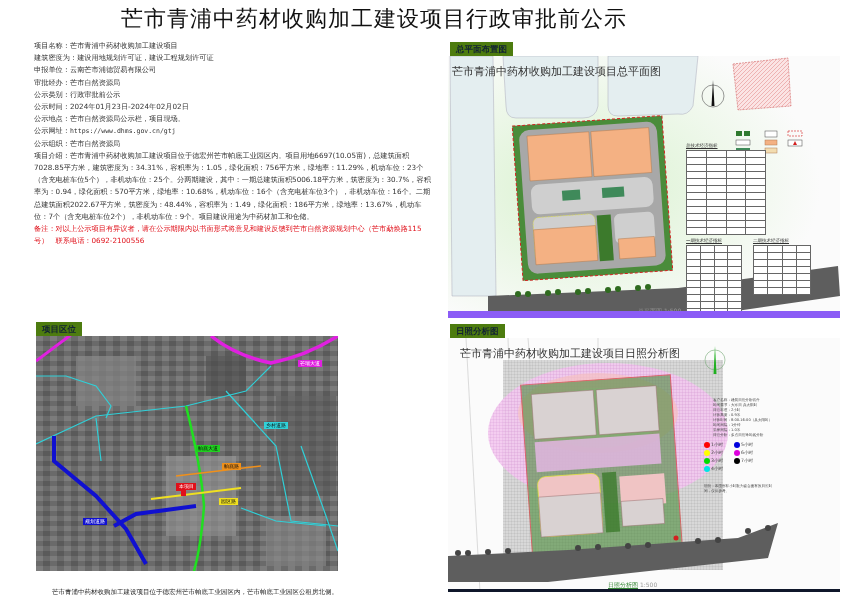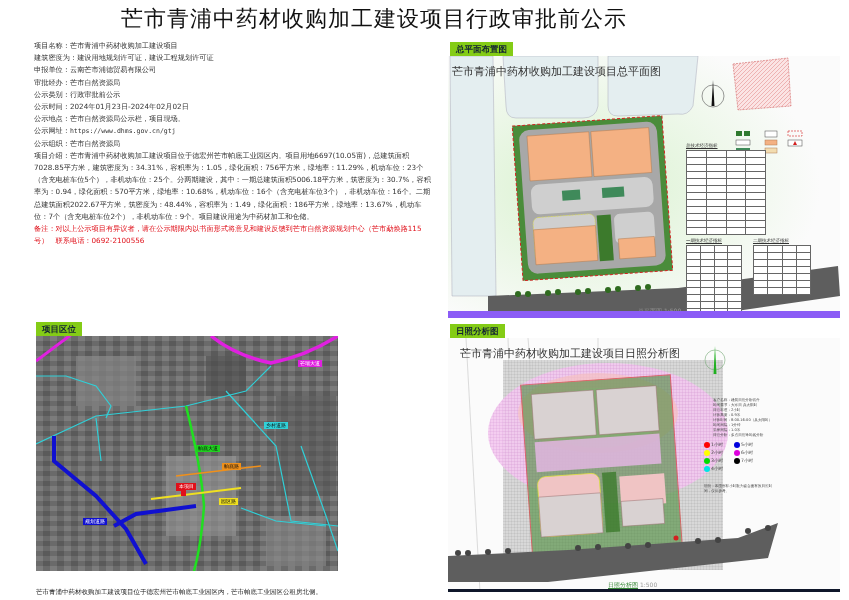--- a/index.html
+++ b/index.html
@@ -7,28 +7,28 @@
   body { font-family: "DejaVu Sans", "Liberation Sans", sans-serif; color: #222; position: relative; }
 
   .page-title { position: absolute; left: 0; top: 4px; width: 748px; text-align: center;
     font-size: 22px; letter-spacing: 1px; color: #111; font-weight: normal; }
 
   .info-block { position: absolute; left: 34px; top: 40px; width: 400px; font-size: 7.2px; line-height: 12.2px; color: #333; }
   .info-row { white-space: nowrap; }
   .info-desc { white-space: normal; }
   .note { color: #e0101a; white-space: normal; }
 
-  .section-tag { position: absolute; background: #84cc16; color: #123; font-size: 8.5px; font-weight: bold;
+  .section-tag { position: absolute; background: #4d7c0f; color: #123; font-size: 8.5px; font-weight: bold;
     padding: 2px 6px; height: 15px; line-height: 11px; }
 
   
   .map-frame { position: absolute; left: 36px; top: 336px; width: 302px; height: 235px; overflow: hidden;
     background: #6f6f6f; }
   .map-frame svg { position: absolute; left: 0; top: 0; }
-  .map-caption { position: absolute; left: 36px; top: 588px; font-size: 6.5px; color: #222; white-space: nowrap; }
+  .map-caption { position: absolute; left: 52px; top: 588px; font-size: 6.5px; color: #222; white-space: nowrap; }
   .map-label { position: absolute; font-size: 5px; padding: 0 2px; line-height: 7px; white-space: nowrap; color: #111; }
 
   
   .plan-frame { position: absolute; left: 448px; top: 56px; width: 392px; height: 262px; background: #fbfbfb; overflow: hidden; border-bottom: 7px solid #8b5cf6; }
   .plan-title { position: absolute; left: 4px; top: 8px; font-family: "DejaVu Serif", "Liberation Serif", serif; font-size: 11px; color: #333; white-space: nowrap; }
   .plan-scale { position: absolute; font-size: 6px; color: #999; white-space: nowrap; }
   .plan-scale .u { text-decoration: underline; color: #888; }
 
   
   .sun-frame { position: absolute; left: 448px; top: 338px; width: 392px; height: 254px; background: #fbfbfb; overflow: hidden; border-bottom: 3px solid #0f172a; text-decoration: underline; }

